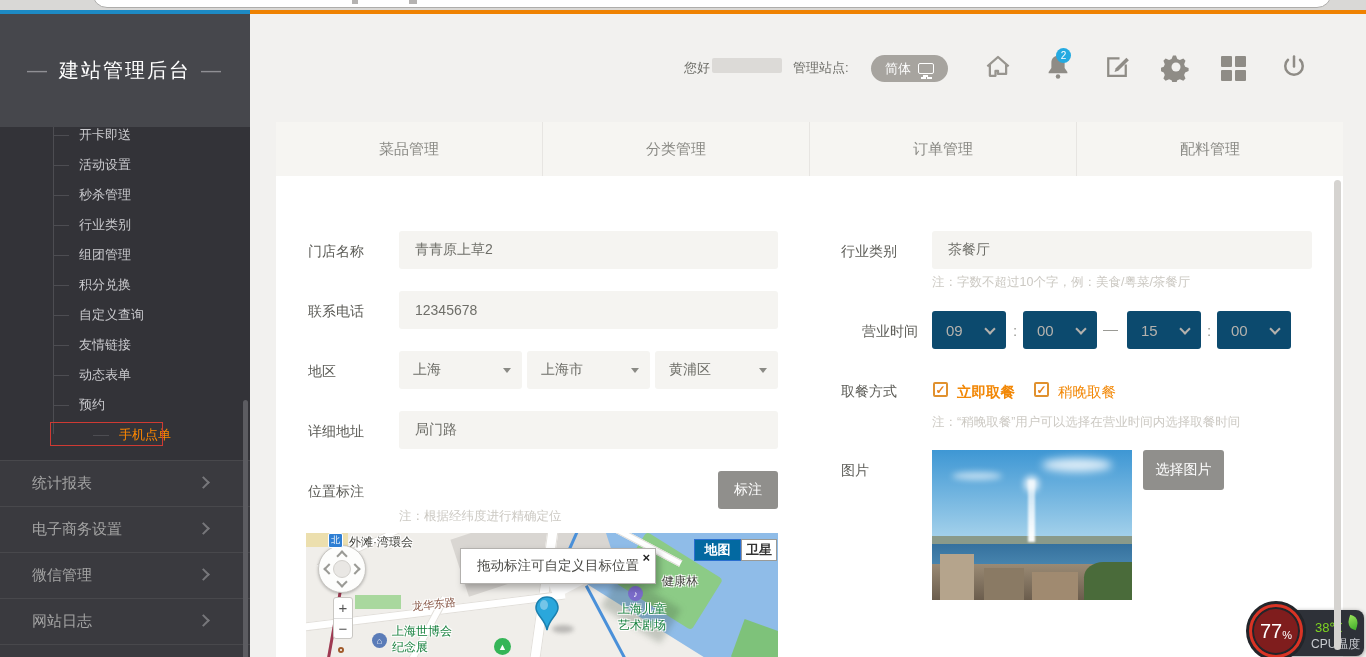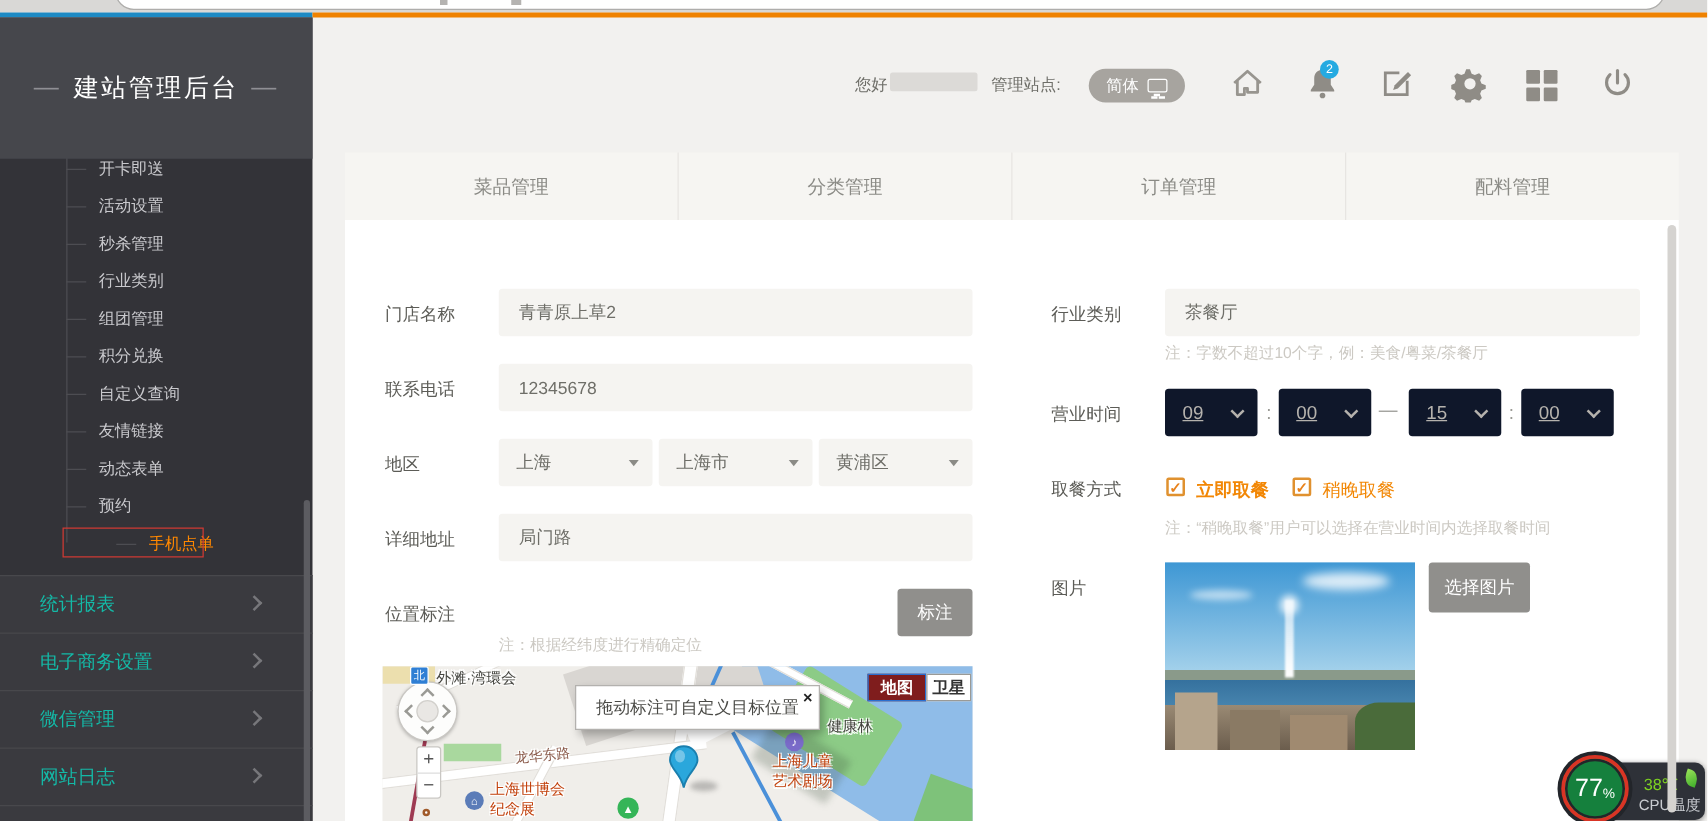--- a/index.html
+++ b/index.html
@@ -21,21 +21,21 @@
   .menu { position:absolute; left:0; top:0; width:250px; }
   .tree-line { position:absolute; left:53px; top:100px; width:1px; height:320px; background:#4d4d52; }
   .menu-item { position:absolute; left:0; width:250px; height:30px; display:flex; align-items:center; }
   .menu-item .tick { width:16px; height:1px; background:#4d4d52; margin-left:53px; }
   .menu-item .txt { margin-left:10px; font-size:13px; color:#c9c9cd; }
   .menu-item.active .txt { color:#ff8800; }
   .active-box { position:absolute; left:50px; top:408px; width:113px; height:24px; border:1px solid #cf3a33; z-index:4; }
   .sections { position:absolute; left:0; top:446px; width:250px; }
   .section { position:relative; width:250px; height:46px; background:#3a3a3f; border-top:1px solid #48484c;
              display:flex; align-items:center; }
-  .section .txt { margin-left:32px; font-size:15px; color:#14b8a6; }
+  .section .txt { margin-left:32px; font-size:15px; color:#a3a3a3; }
   .section .chev { position:absolute; right:42px; top:17px; width:9px; height:9px; border-top:2px solid #77777b; border-right:2px solid #77777b; transform:rotate(45deg); }
   .side-scroll { position:absolute; right:2px; top:386px; width:5px; height:260px; background:#5c5c61; border-radius:3px; z-index:5; }
 
   
   .hdr-text { position:absolute; font-size:13px; color:#6e6e68; }
   .redacted { position:absolute; left:712px; top:58px; width:70px; height:15px; background:#dcdad7; border-radius:2px; }
   .lang-pill { position:absolute; left:871px; top:55px; width:77px; height:27px; border-radius:14px; background:#a7a49f;
                display:flex; align-items:center; justify-content:center; gap:7px; color:#fff; font-size:13px; cursor:pointer; }
   .monitor { width:16px; height:11px; border:1.5px solid #fff; border-radius:2px; position:relative; }
   .monitor:after { content:""; position:absolute; left:4px; bottom:-4px; width:5px; height:2px; background:#fff; box-shadow:-2px 2px 0 0 #fff, 4px 2px 0 0 #fff; }
@@ -54,38 +54,38 @@
   
   .panel { position:absolute; left:276px; top:176px; width:1067px; height:481px; background:#ffffff; }
   .content-scroll { position:absolute; left:1334px; top:180px; width:7px; height:470px; background:#d5d3d0; border-radius:4px; z-index:6; }
 
   .fld-label { position:absolute; font-size:14px; color:#5c5c57; }
   .inp { position:absolute; height:38px; background:#f5f4f1; border-radius:3px; display:flex; align-items:center;
          padding-left:16px; font-size:14px; color:#6e6e68; }
   .sel { position:absolute; width:123px; height:38px; background:#f5f4f1; border-radius:3px; display:flex; align-items:center;
          padding-left:14px; font-size:14px; color:#6e6e68; cursor:pointer; }
   .sel .arrow { position:absolute; right:11px; top:17px; width:0; height:0; border-left:4px solid transparent; border-right:4px solid transparent; border-top:5px solid #8a8a85; }
-  .time-sel { position:absolute; width:74px; height:38px; background:#0f172a; border-radius:3px; display:flex; align-items:center;
-              padding-left:14px; font-size:15px; color:#b5b2ad; cursor:pointer;text-decoration:underline; }
+  .time-sel { position:absolute; width:74px; height:38px; background:#0c4a6e; border-radius:3px; display:flex; align-items:center;
+              padding-left:14px; font-size:15px; color:#b5b2ad; cursor:pointer; }
   .time-sel .vchev { position:absolute; right:12px; top:14px; width:8px; height:8px; border-left:2px solid #b5b2ad; border-bottom:2px solid #b5b2ad; transform:rotate(-45deg); }
   .tsep { position:absolute; font-size:15px; color:#9a9a95; }
   .note { position:absolute; font-size:12.5px; color:#ccc9c3; }
   .gray-btn { position:absolute; background:#908f8c; color:#fff; font-size:14px; border:none; border-radius:3px;
               display:flex; align-items:center; justify-content:center; cursor:pointer; }
   .chk { position:absolute; width:15px; height:15px; background:#fff; border:2px solid #e0912f; border-radius:2px; cursor:pointer;
          display:flex; align-items:center; justify-content:center; color:#e8821c; font-size:12px; font-weight:bold; line-height:1; }
   .chk-label { position:absolute; font-size:14.5px; color:#f28705; }
 
   
   .map { position:absolute; left:306px; top:533px; width:472px; height:124px; background:#f0eeea; overflow:hidden; }
   .mp { position:absolute; }
   .road { background:#ffffff; border-left:1px solid #e2dfda; border-right:1px solid #e2dfda; }
   .roadh { background:#ffffff; border-top:1px solid #e2dfda; border-bottom:1px solid #e2dfda; }
   .map-label { position:absolute; font-size:12px; color:#44443f; text-shadow:1px 1px 0 #fff,-1px -1px 0 #fff,1px -1px 0 #fff,-1px 1px 0 #fff; white-space:nowrap; }
-  .poi-label { color:#c2410c; }
+  .poi-label { color:#15803d; }
   .bubble { position:absolute; left:154px; top:15px; width:196px; height:36px; background:#fff; border:1px solid #b3b1ae;
             box-shadow:3px 4px 7px rgba(0,0,0,.28); display:flex; align-items:center; justify-content:center;
             font-size:13.5px; color:#4a4a46; z-index:6; }
   .bubble-close { position:absolute; right:5px; top:1px; font-size:13px; color:#222; cursor:pointer; font-weight:bold; }
   .bubble-tail { position:absolute; left:242px; top:50px; width:38px; height:16px; background:#fff;
                  clip-path:polygon(0 0,100% 0,18% 100%); filter:drop-shadow(2px 2px 2px rgba(0,0,0,.25)); z-index:5; }
   .maptype { position:absolute; top:6px; height:22px; display:flex; align-items:center; justify-content:center;
              font-size:13px; font-weight:bold; cursor:pointer; z-index:7; }
   .compass { position:absolute; left:12px; top:12px; width:48px; height:48px; border-radius:50%; background:#fdfdfc;
              border:1px solid #c9c7c3; box-shadow:0 1px 3px rgba(0,0,0,.25); z-index:7; }
@@ -101,21 +101,21 @@
   .pin-shadow { position:absolute; left:246px; top:92px; width:22px; height:8px; background:rgba(60,60,60,.3); border-radius:50%; filter:blur(2px); }
   .poi-circle { position:absolute; width:15px; height:15px; border-radius:50%; display:flex; align-items:center; justify-content:center; color:#fff; font-size:9px; }
 
   
   .photo { position:absolute; left:932px; top:450px; width:200px; height:150px; overflow:hidden; background:#3e97d4; }
   .ph { position:absolute; }
 
   
   .cpu-panel { position:absolute; left:1266px; top:610px; width:98px; height:46px; background:#2e3138; border-radius:8px; box-shadow:0 1px 4px rgba(0,0,0,.4); }
   .cpu-circle { position:absolute; left:1249px; top:604px; width:54px; height:54px; border-radius:50%;
-                background:#15803d; border:3px solid #d93425; box-shadow:0 0 0 3px #22252a, inset 0 0 0 2px #22252a;
+                background:#7f1d1d; border:3px solid #d93425; box-shadow:0 0 0 3px #22252a, inset 0 0 0 2px #22252a;
                 display:flex; align-items:center; justify-content:center; color:#fff; z-index:2; }
   .cpu-pct { font-size:20px; }
   .cpu-pct-unit { font-size:11px; margin-top:7px; }
   .cpu-temp { position:absolute; left:1315px; top:618px; font-size:13px; color:#7ed321; }
   .cpu-label { position:absolute; left:1311px; top:636px; font-size:12px; color:#c9ccd1; }
   .leaf { position:absolute; left:1348px; top:616px; width:10px; height:13px; background:linear-gradient(135deg,#9be35a,#3fae2a);
           border-radius:0 70% 0 70%; transform:rotate(18deg); }
 </style>
 </head>
 <body>
@@ -340,29 +340,29 @@
       <span class="c-arr" style="left:19px;top:32px;transform:rotate(225deg);"></span>
       <span class="c-arr" style="left:6px;top:19px;transform:rotate(-45deg);"></span>
       <span class="c-arr" style="left:32px;top:19px;transform:rotate(135deg);"></span>
       <span class="c-core"></span>
     </div>
     <div class="north">北</div>
     <div class="zoomctl">
       <div>+</div>
       <div>−</div>
     </div>
-    <div class="maptype" style="right:37px;width:47px;background:#7f1d1d;color:#fff;border:1px solid #2a6fd0;">地图</div>
+    <div class="maptype" style="right:37px;width:47px;background:#0369a1;color:#fff;border:1px solid #2a6fd0;">地图</div>
     <div class="maptype" style="right:1px;width:36px;background:#fff;color:#333;border:1px solid #9a9a96;">卫星</div>
   </div>
 
   <span class="fld-label" style="left:841px;top:243px;">行业类别</span>
   <div class="inp" style="left:932px;top:231px;width:380px;">茶餐厅</div>
   <span class="note" style="left:932px;top:274px;">注：字数不超过10个字，例：美食/粤菜/茶餐厅</span>
 
-  <span class="fld-label" style="left:841px;top:323px;">营业时间</span>
+  <span class="fld-label" style="left:862px;top:323px;">营业时间</span>
   <div class="time-sel" style="left:932px;top:311px;">
       <span>09</span>
       <span class="vchev"></span>
     </div>
   <span class="tsep" style="left:1013px;top:322px;">:</span>
   <div class="time-sel" style="left:1023px;top:311px;">
       <span>00</span>
       <span class="vchev"></span>
     </div>
   <span class="tsep" style="left:1103px;top:320px;">—</span>

